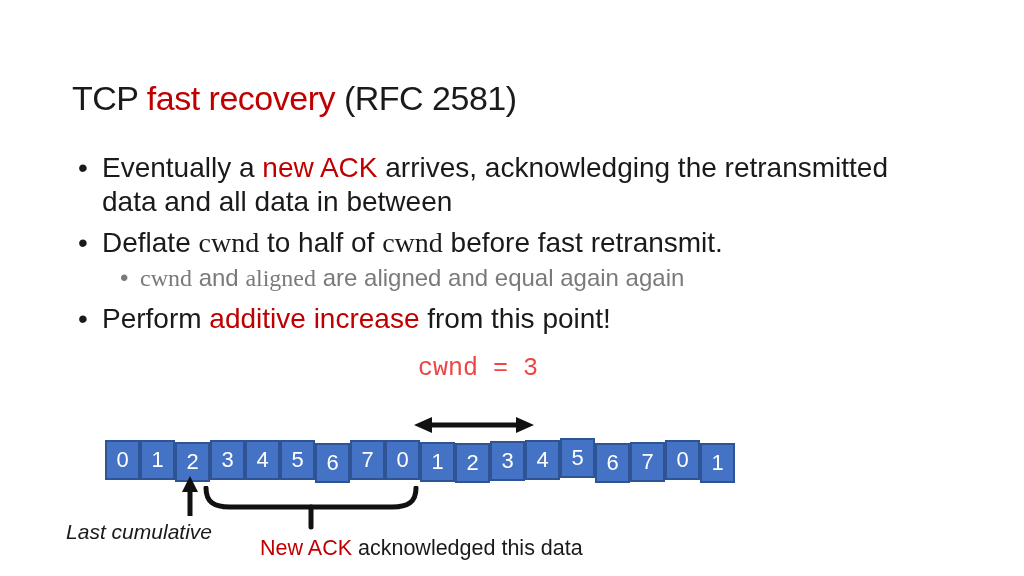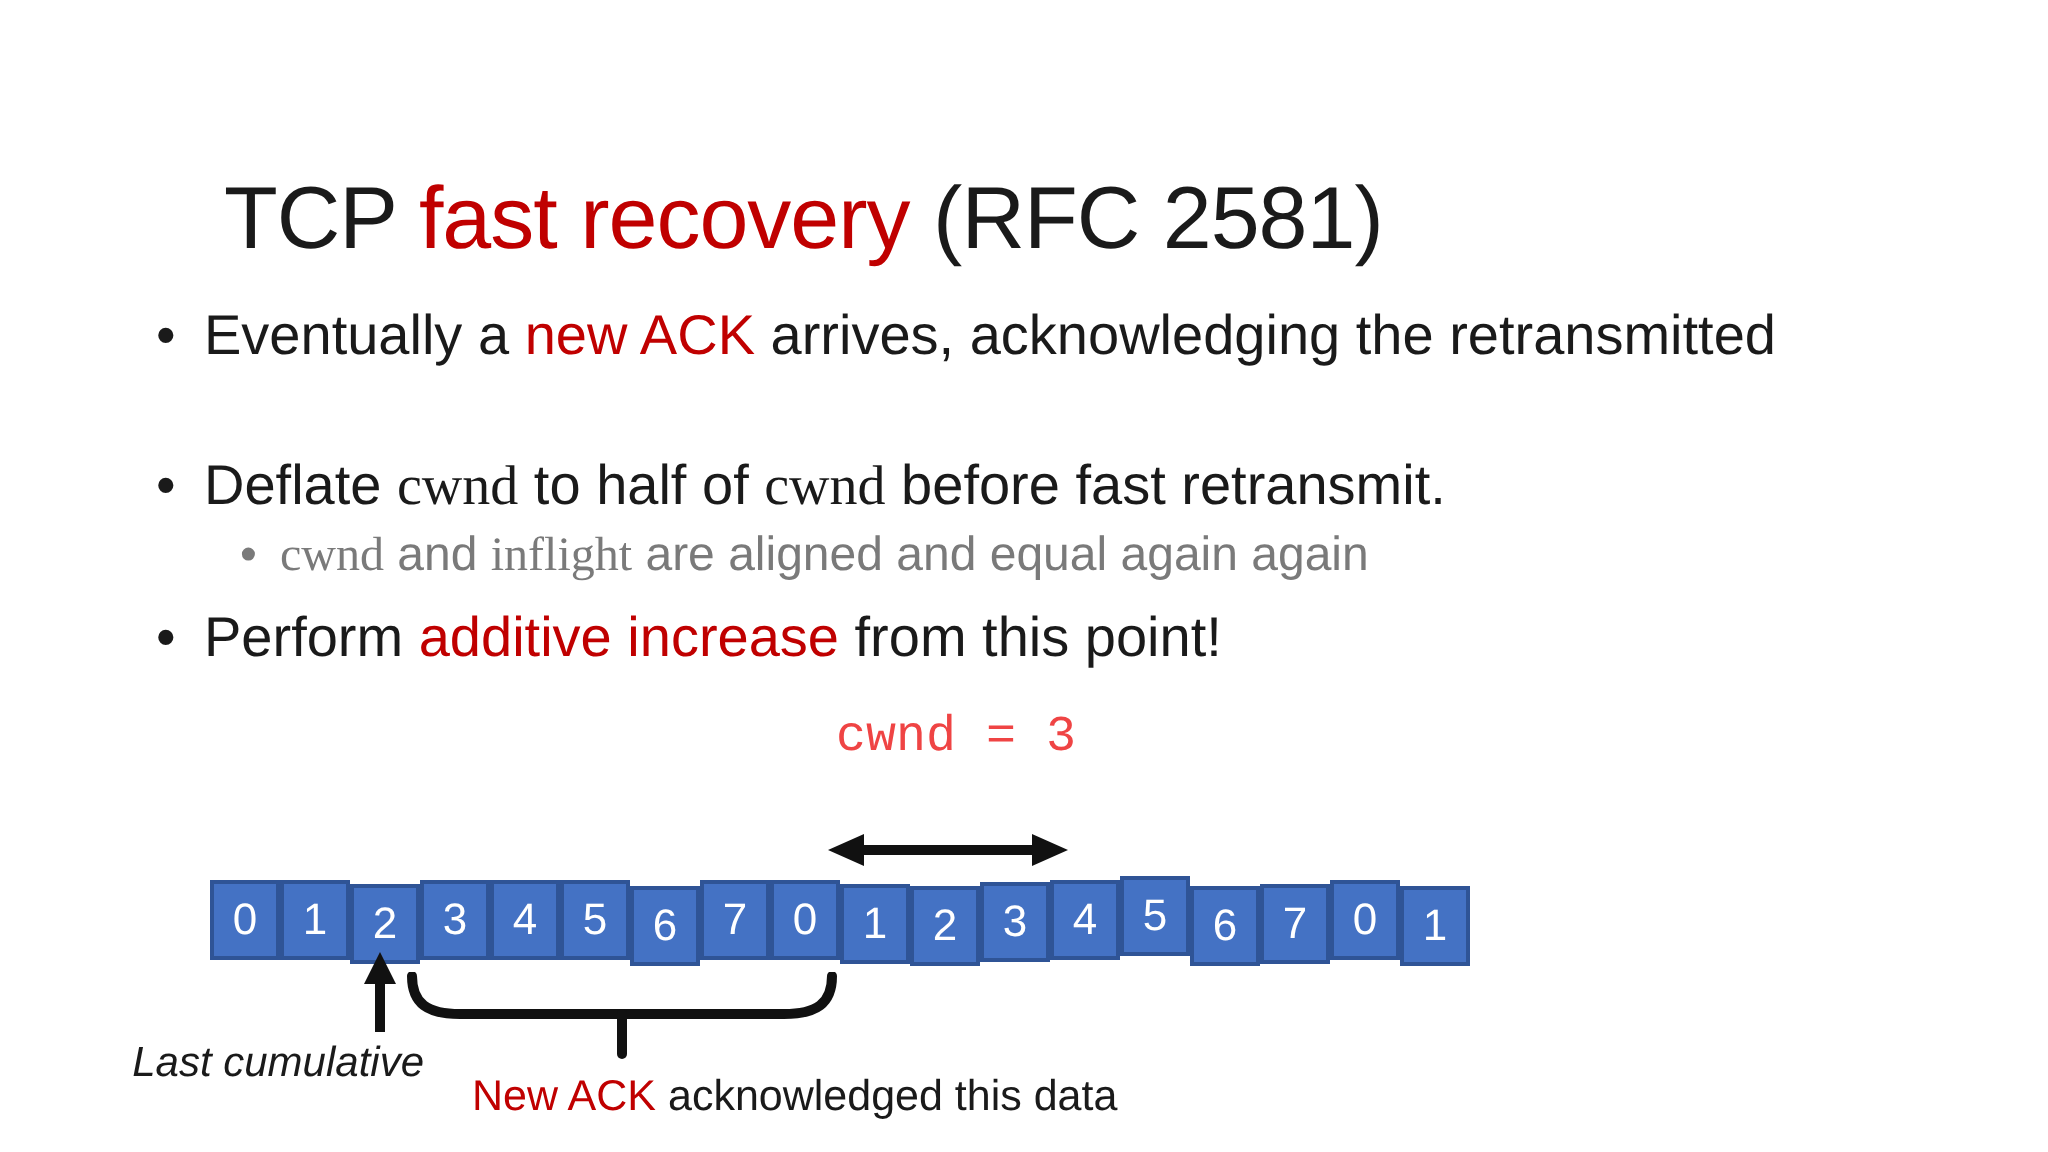--- a/index.html
+++ b/index.html
@@ -3,22 +3,22 @@
 <meta charset="utf-8">
 <style>
   html,body{margin:0;padding:0;background:#fff;}
   .slide{
     position:relative;width:1024px;height:576px;background:#ffffff;
     font-family:"Liberation Sans",sans-serif;color:#1a1a1a;overflow:hidden;
   }
   .red{color:#C00000;}
   .mono{font-family:Liberation Serif, serif;}
   .title{
-    position:absolute;left:72px;top:56px;font-size:44px;font-weight:400;
-    letter-spacing:-0.5px;white-space:nowrap;margin-left:40px;
+    position:absolute;left:72px;top:56px;font-size:34px;font-weight:400;
+    letter-spacing:-0.5px;white-space:nowrap;
   }
   .bullet{position:absolute;display:flex;font-size:28px;line-height:34px;}
   .bullet .marker{width:24px;flex:none;}
   .b1{left:78px;top:151px;width:900px;}
   .b2{left:78px;top:226px;white-space:nowrap;}
   .sub{left:120px;top:263px;font-size:24px;line-height:29px;color:#7a7a7a;white-space:nowrap;}
   .sub .marker{width:20px;}
   .b3{left:78px;top:302px;white-space:nowrap;}
   .state-label{
     position:absolute;left:418px;font-family:"Liberation Mono","DejaVu Sans Mono",monospace;
@@ -31,42 +31,42 @@
   .seq-box{
     width:31px;height:36px;border:2px solid #2F5496;background:#4472C4;
     color:#ffffff;font-size:22px;display:flex;align-items:center;justify-content:center;
   }
   .up-arrow{position:absolute;left:179px;top:476px;}
   .brace{position:absolute;left:202px;top:486px;}
   .last-ack{
     position:absolute;left:20px;top:519px;width:192px;text-align:right;
     font-size:21px;line-height:26px;color:#1a1a1a;font-style:italic;
   }
-  .new-ack{position:absolute;left:236px;top:536px;font-size:21.5px;white-space:nowrap;}
+  .new-ack{position:absolute;left:260px;top:536px;font-size:21.5px;white-space:nowrap;}
 </style>
 </head>
 <body>
 
 <div class="slide">
 
   <h1 class="title"><span>TCP </span><span class="red">fast recovery</span><span> (RFC 2581)</span></h1>
 
   <div class="bullet b1">
     <span class="marker">•</span>
-    <div><span>Eventually a </span><span class="red">new ACK</span><span> arrives, acknowledging the retransmitted</span><br></div>
+    <div><span>Eventually a </span><span class="red">new ACK</span><span> arrives, acknowledging the retransmitted</span><br><span>data and all data in between</span></div>
   </div>
 
   <div class="bullet b2">
     <span class="marker">•</span>
     <div><span>Deflate </span><span class="mono">cwnd</span><span> to half of </span><span class="mono">cwnd</span><span> before fast retransmit.</span></div>
   </div>
 
   <div class="bullet sub">
     <span class="marker">•</span>
-    <div><span class="mono">cwnd</span><span> and </span><span class="mono">inflight</span><span> are aligned and equal again again</span></div>
+    <div><span class="mono">cwnd</span><span> and </span><span class="mono">aligned</span><span> are aligned and equal again again</span></div>
   </div>
 
   <div class="bullet b3">
     <span class="marker">•</span>
     <div><span>Perform </span><span class="red">additive increase</span><span> from this point!</span></div>
   </div>
 
   <div class="state-label cwnd-label">cwnd = 3</div>
 
   <svg class="range-arrow" width="120" height="18" viewBox="0 0 120 18">

